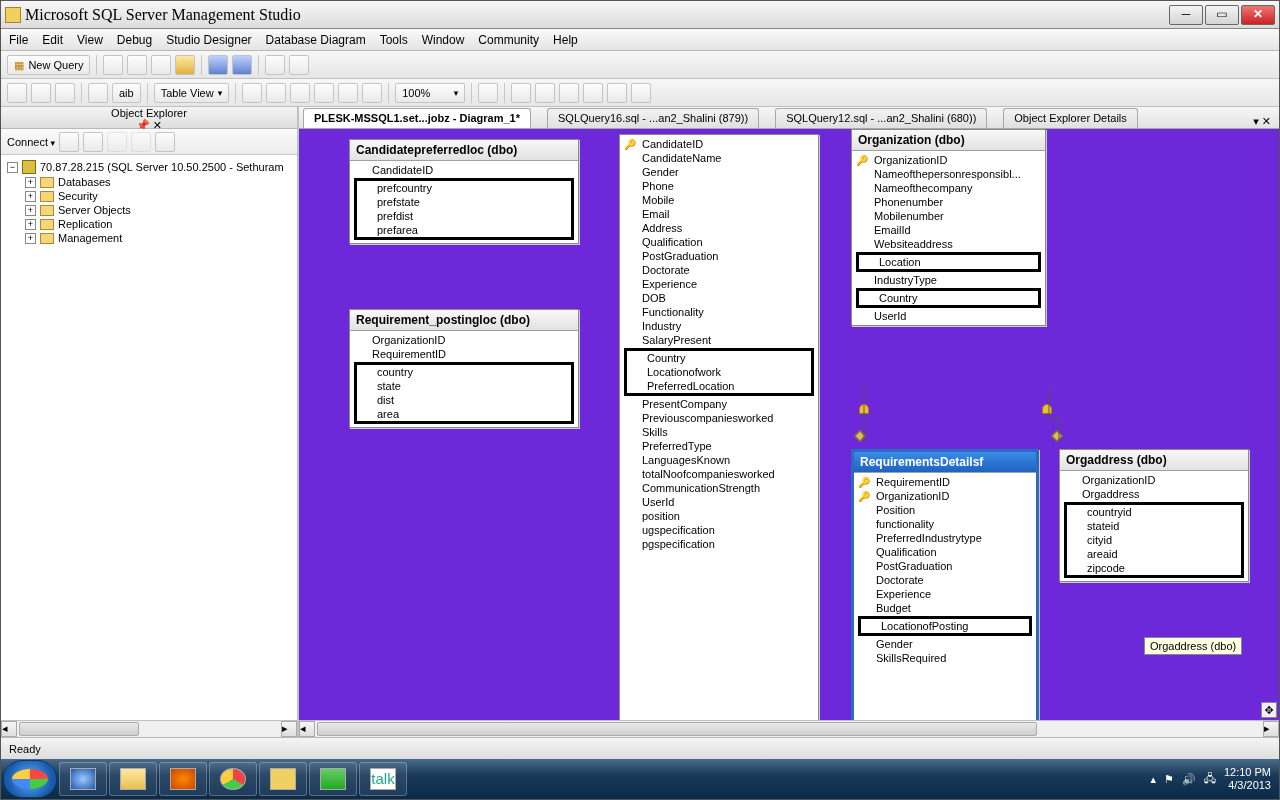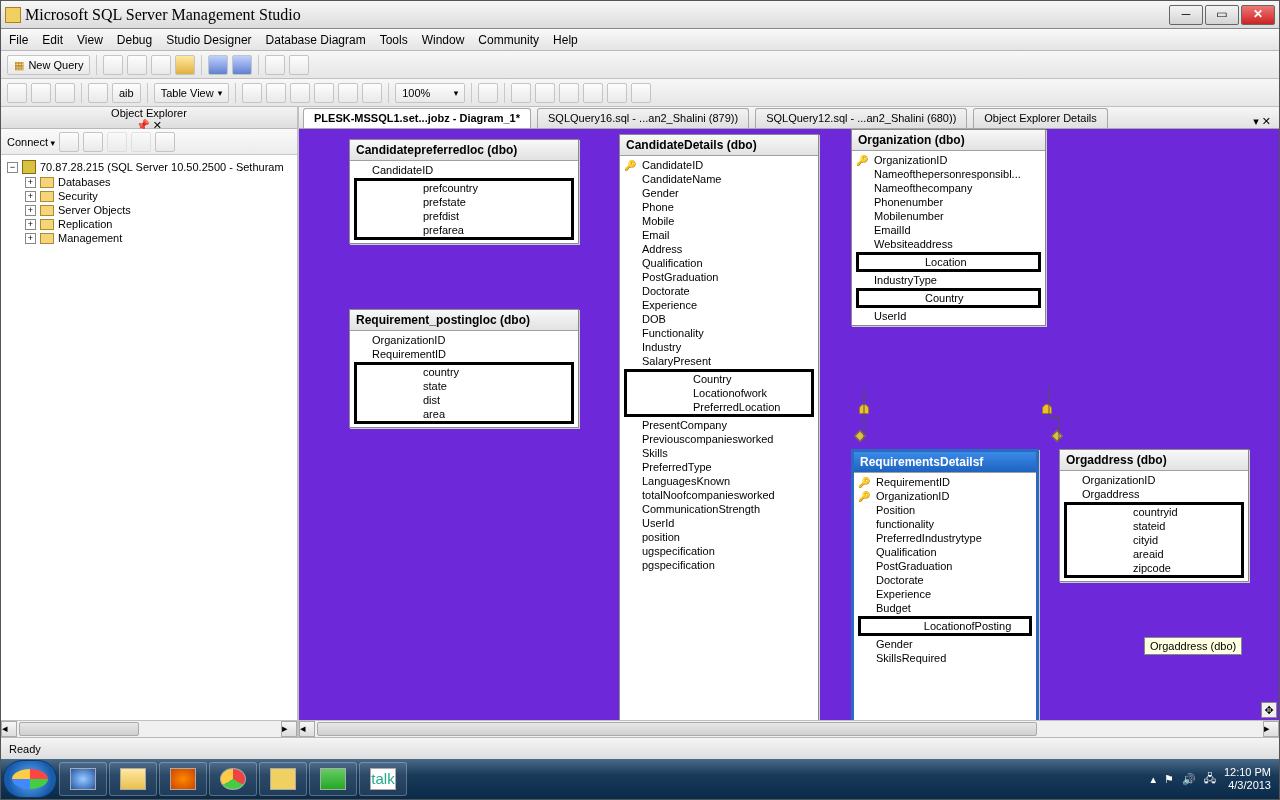--- a/index.html
+++ b/index.html
@@ -23,31 +23,31 @@
 .panel-header { height: 22px; background: linear-gradient(#f4f4f4,#dedede); border-bottom: 1px solid #b8b8b8; display: flex; align-items: center; padding: 0 6px; justify-content: space-between; flex-direction: column; }
 .panel-header .ph-title { font-size: 11px; }
 .panel-sub { height: 26px; border-bottom: 1px solid #c8c8c8; display: flex; align-items: center; padding: 0 6px; gap: 4px; background: linear-gradient(#fafafa,#ececec); }
 .tree { flex: 1; padding: 4px 6px; overflow: auto; }
 .tree-row { display: flex; align-items: center; gap: 4px; padding: 1px 0; }
 .tree-row .exp { width: 11px; height: 11px; border: 1px solid #888; text-align: center; line-height: 9px; font-size: 9px; background: #fff; }
 .tree-row .folder { width: 14px; height: 11px; background: #f6d47a; border: 1px solid #b08a30; }
 .tree-children { margin-left: 18px; }
 .main { flex: 1; display: flex; flex-direction: column; min-width: 0; }
 .doctabs { height: 22px; background: linear-gradient(#f6f6f6,#e2e2e2); border-bottom: 1px solid #a8a8a8; display: flex; align-items: flex-end; padding: 0 4px; gap: 0; }
-.doctab { height: 20px; padding: 0 10px; border: 1px solid #a8a8a8; border-bottom: none; background: linear-gradient(#f2f2f2,#e0e0e0); font-size: 11px; line-height: 19px; border-radius: 3px 3px 0 0; margin-right: 6px; white-space: nowrap; }
+.doctab { height: 20px; padding: 0 10px; border: 1px solid #a8a8a8; border-bottom: none; background: linear-gradient(#f2f2f2,#e0e0e0); font-size: 11px; line-height: 19px; border-radius: 3px 3px 0 0; margin-right: 16px; white-space: nowrap; }
 .doctab.active { background: #fff; font-weight: bold; }
 .diagram { flex: 1; background: #6d28d9; position: relative; overflow: hidden; }
 .table-box { position: absolute; border: 1px solid #8a8a8a; background: #fff; box-shadow: 1px 1px 0 #ccc; }
 .table-title { background: linear-gradient(#f8f8f8,#e2e2e2); border-bottom: 1px solid #a0a0a0; padding: 3px 6px; font-weight: bold; font-size: 12px; }
 .table-title.sel { background: linear-gradient(#3b8be8,#1e63c0); color: #fff; }
 .col-list { padding: 2px 0; }
 .col-row { display: flex; align-items: center; gap: 4px; padding: 1px 6px 1px 4px; font-size: 11px; white-space: nowrap; }
 .col-row .keycell { width: 14px; text-align: center; color: #cc9900; font-size: 10px; }
 .col-row .right-cell { width: 10px; }
-.hl-box { border: 3px solid #000; margin: 1px 4px; padding-left: 46px; }
+.hl-box { border: 3px solid #000; margin: 1px 4px; }
 .hl-box .col-row { padding-left: 2px; }
 .hscroll { height: 17px; background: #eee; border-top: 1px solid #c0c0c0; display: flex; }
 .hscroll .btn { width: 16px; border: 1px solid #aaa; background: linear-gradient(#f6f6f6,#ddd); }
 .hscroll .track { flex: 1; background: #f0f0f0; position: relative; }
 .hscroll .thumb { position: absolute; top: 1px; bottom: 1px; background: linear-gradient(#e8e8e8,#cfcfcf); border: 1px solid #aaa; border-radius: 2px; }
 .status { height: 22px; background: linear-gradient(#f4f4f4,#dedede); border-top: 1px solid #b8b8b8; display: flex; align-items: center; padding: 0 8px; }
 .taskbar { height: 40px; background: linear-gradient(#4a6a8a, #1a3a5a 40%, #0a2a4a); display: flex; align-items: center; padding: 0 2px; gap: 2px; }
 .start { width: 54px; height: 38px; border-radius: 20px; background: radial-gradient(circle at 50% 50%, #5cb0ff 0%, #1a5aaa 70%); border: 1px solid #0a3a6a; position: relative; }
 .start::after { content:""; position:absolute; inset:8px; border-radius:50%; background: conic-gradient(#f44 0 90deg,#4c4 90deg 180deg,#48f 180deg 270deg,#fc4 270deg 360deg); }
 .tbicon { width: 48px; height: 34px; border: 1px solid rgba(255,255,255,0.25); border-radius: 3px; background: rgba(255,255,255,0.08); display:flex; align-items:center; justify-content:center; }
@@ -274,21 +274,20 @@
                 <div class="col-row">
                   <span class="keycell"></span>
                   <span>area</span>
                   <span class="right-cell"></span>
                 </div>
               </div>
             </div>
         </div>
 
         <div class="table-box" style="left:320px; top:5px; width:200px; height:610px; overflow:hidden">
-          <div class="table-title">CandidateDetails (dbo)</div>
           <div class="col-list" id="canddet">
               <div class="col-row">
                 <span class="keycell">🔑</span>
                 <span>CandidateID</span>
                 <span class="right-cell"></span>
               </div>
               <div class="col-row">
                 <span class="keycell"></span>
                 <span>CandidateName</span>
                 <span class="right-cell"></span>

